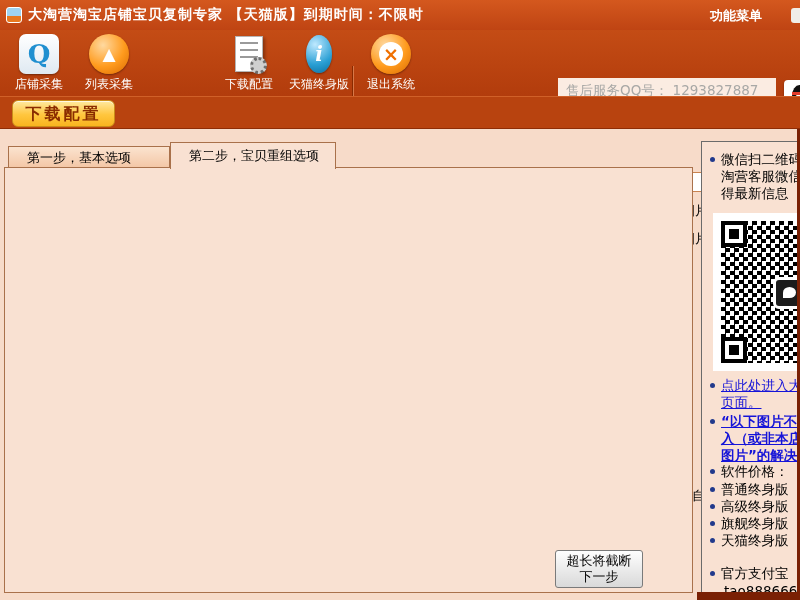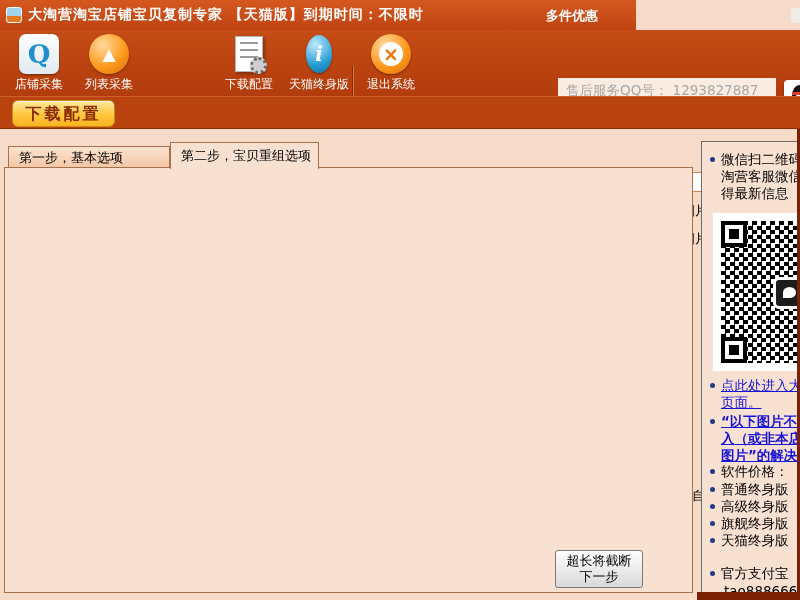--- a/index.html
+++ b/index.html
@@ -1,21 +1,21 @@
 <!DOCTYPE html>
 <html><head>
 <meta charset="utf-8">
 <style>
   *{box-sizing:border-box;margin:0;padding:0}
   html,body{width:800px;height:600px}
   body{font-family:"DejaVu Sans",sans-serif;background:#f7dbc9;overflow:hidden}
   #app{position:relative;width:800px;height:600px;overflow:hidden}
 
   
-  .titlebar{position:absolute;left:0;top:0;width:636px;height:30px;background:linear-gradient(#d4581e,#bf4413);display:flex;align-items:center;color:#fff}
+  .titlebar{position:absolute;left:0;top:0;width:800px;height:30px;background:linear-gradient(#d4581e,#bf4413);display:flex;align-items:center;color:#fff}
   .app-ico{width:16px;height:16px;margin:0 6px 0 6px;border-radius:3px;background:linear-gradient(#9fd4f2 55%,#e87820 55%);border:1px solid #fff;flex:none}
   .title-text{font-size:14px;font-weight:bold;letter-spacing:1px}
   .menu-link{position:absolute;right:38px;top:7px;font-size:13px;font-weight:bold;color:#fff}
   .corner-blob{position:absolute;left:791px;top:8px;width:14px;height:15px;background:#f0ede8;border-radius:3px}
 
   .toolbar{position:absolute;left:0;top:30px;width:800px;height:66px;background:linear-gradient(#c44c15,#b23c0c)}
   .tbtn{position:absolute;top:3px;width:62px;height:60px;display:flex;flex-direction:column;align-items:center;color:#fff;font-size:12px;cursor:default}
   .ticon{width:42px;height:42px;display:flex;align-items:center;justify-content:center;position:relative}
   .tlabel{margin-top:1px;white-space:nowrap}
   .card{width:40px;height:40px;background:linear-gradient(#ffffff,#dfe9f2);border-radius:7px;display:flex;align-items:center;justify-content:center;box-shadow:0 1px 2px rgba(0,0,0,.4)}
@@ -36,21 +36,21 @@
   .qq-ico{position:absolute;left:784px;top:50px;width:30px;height:36px;background:#fff;border-radius:4px;box-shadow:0 1px 2px rgba(0,0,0,.4)}
   .qq-ico .peng{position:absolute;left:8px;top:5px;width:15px;height:22px;background:#111;border-radius:50% 50% 46% 46%}
   .qq-ico .belly{position:absolute;left:11px;top:14px;width:9px;height:10px;background:#fff;border-radius:50%}
   .qq-ico .scarf{position:absolute;left:8px;top:12px;width:15px;height:3px;background:#e23c2a}
 
   .subheader{position:absolute;left:0;top:96px;width:800px;height:33px;background:#b8430f;border-top:1px solid #d06028;border-bottom:1px solid #8f2d05}
   .gold-btn{position:absolute;left:12px;top:3px;width:103px;height:27px;background:linear-gradient(#ffe9a0,#ffc63e 55%,#f9b41f);border:1px solid #c98c1a;border-radius:6px;color:#8a2c00;font-weight:bold;font-size:16px;letter-spacing:3px;text-align:center;line-height:25px;box-shadow:inset 0 1px 0 rgba(255,255,255,.7)}
   .sub-text{position:absolute;left:145px;top:7px;color:#fff;font-size:14px;letter-spacing:1px}
 
   
-  .tab{position:absolute;height:22px;top:146px;background:linear-gradient(#fbe3cf,#f3c6a5);border:1px solid #a9714b;border-bottom:none;font-size:13px;line-height:21px;padding-left:10px;white-space:nowrap;overflow:hidden}
+  .tab{position:absolute;height:22px;top:146px;background:linear-gradient(#fbe3cf,#f3c6a5);border:1px solid #a9714b;border-bottom:none;font-size:13px;line-height:21px;padding-left:18px;white-space:nowrap;overflow:hidden}
   .tab.active{top:142px;height:27px;background:#f9e1d2;z-index:3;line-height:25px}
   .panel{position:absolute;left:4px;top:167px;width:689px;height:426px;background:#f9e1d2;border:1px solid #a9714b;z-index:1}
 
   
   .cb,.row{position:absolute;display:flex;gap:4px;font-size:13px;line-height:15px}
   .cb{align-items:flex-start}
   .row{align-items:center}
   .bx{width:13px;height:13px;background:#fff;border:1px solid #c9824f;flex:none;position:relative;margin-top:1px}
   .row .bx{margin-top:0}
   .bx.checked::after{content:"✓";position:absolute;left:-1px;top:-4px;font-size:15px;font-weight:bold;color:#5b2d91}
@@ -92,21 +92,21 @@
   .strip-bottom{position:absolute;left:697px;top:592px;width:103px;height:8px;background:#7a2004;z-index:5}
 </style>
 </head>
 <body>
 
 <div id="app">
 
   <div class="titlebar">
     <div class="app-ico"></div>
     <div class="title-text">大淘营淘宝店铺宝贝复制专家 【天猫版】到期时间：不限时</div>
-    <div class="menu-link">多件优惠</div>
+    <div class="menu-link">功能菜单</div>
     <div class="corner-blob"></div>
   </div>
 
   <div class="toolbar">
     <div class="tbtn" style="left:8px">
       <div class="ticon">
           <div class="card">
             <span class="qglyph">Q</span>
           </div>
         </div>
@@ -157,21 +157,21 @@
         <div class="scarf"></div>
       </div>
   </div>
 
   <div class="subheader">
     <div class="gold-btn">下载配置</div>
   </div>
 
   <div class="panel"></div>
   <div class="tab" style="left:8px;width:162px">第一步，基本选项</div>
-  <div class="tab active" style="left:170px;width:149px">第二步，宝贝重组选项</div>
+  <div class="tab active" style="left:170px;width:166px">第二步，宝贝重组选项</div>
 
   <div class="cb" style="left:14px;top:176px">
     <span class="bx"></span>
     <span class="lb">去除标题中的品牌词（减慢速度）</span>
   </div>
   <div class="cb" style="left:232px;top:169px">
     <span class="bx"></span>
     <span class="lb" style="width:212px">在描述末尾加上原宝贝链接（透明方式隐藏）</span>
   </div>
   <div class="row" style="left:447px;top:172px">

